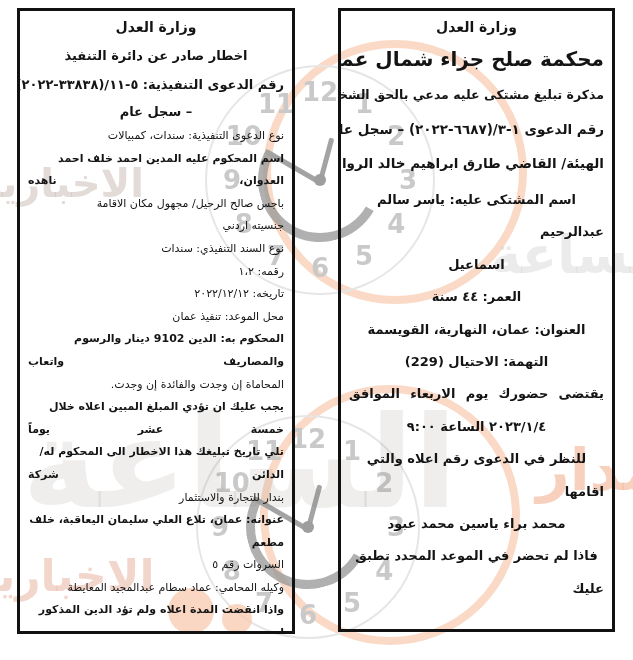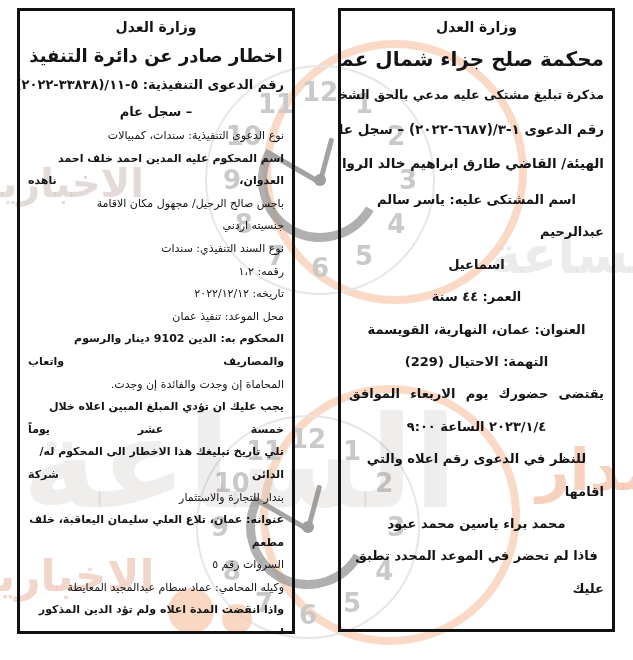--- a/index.html
+++ b/index.html
@@ -48,21 +48,21 @@
 
   
   .notice { position:absolute; z-index:1; border:3px solid #111111;
             padding:2px 8px; direction:rtl; overflow:hidden; }
   .notice-left  { left:17px;  top:8px; width:278px; height:626px; }
   .notice-right { left:338px; top:8px; width:277px; height:624px; }
 
   .h { text-align:center; font-weight:bold; white-space:nowrap; }
   .notice-left  .ministry { font-size:14px;   line-height:28px; }
   .notice-left  .court    { font-size:19px;   line-height:32px; }
-  .notice-left  .sub      { font-size:18px;   line-height:30px; }
+  .notice-left  .sub      { font-size:13px;   line-height:30px; }
   .notice-left  .case     { font-size:13px;   line-height:28px; }
   .notice-left  .registry { font-size:13px;   line-height:26px; }
   .notice-left  .line     { font-size:11px;   line-height:22.6px; text-align:right; }
   .notice-left  .body-start { }
 
   .notice-right .ministry { font-size:14px;   line-height:28px; }
   .notice-right .court    { font-size:20px;   line-height:36px; }
   .notice-right .sub      { font-size:12.5px; line-height:35px; }
   .notice-right .case     { font-size:13.5px; line-height:34px; }
   .notice-right .panel    { font-size:13.5px; line-height:34px; }

